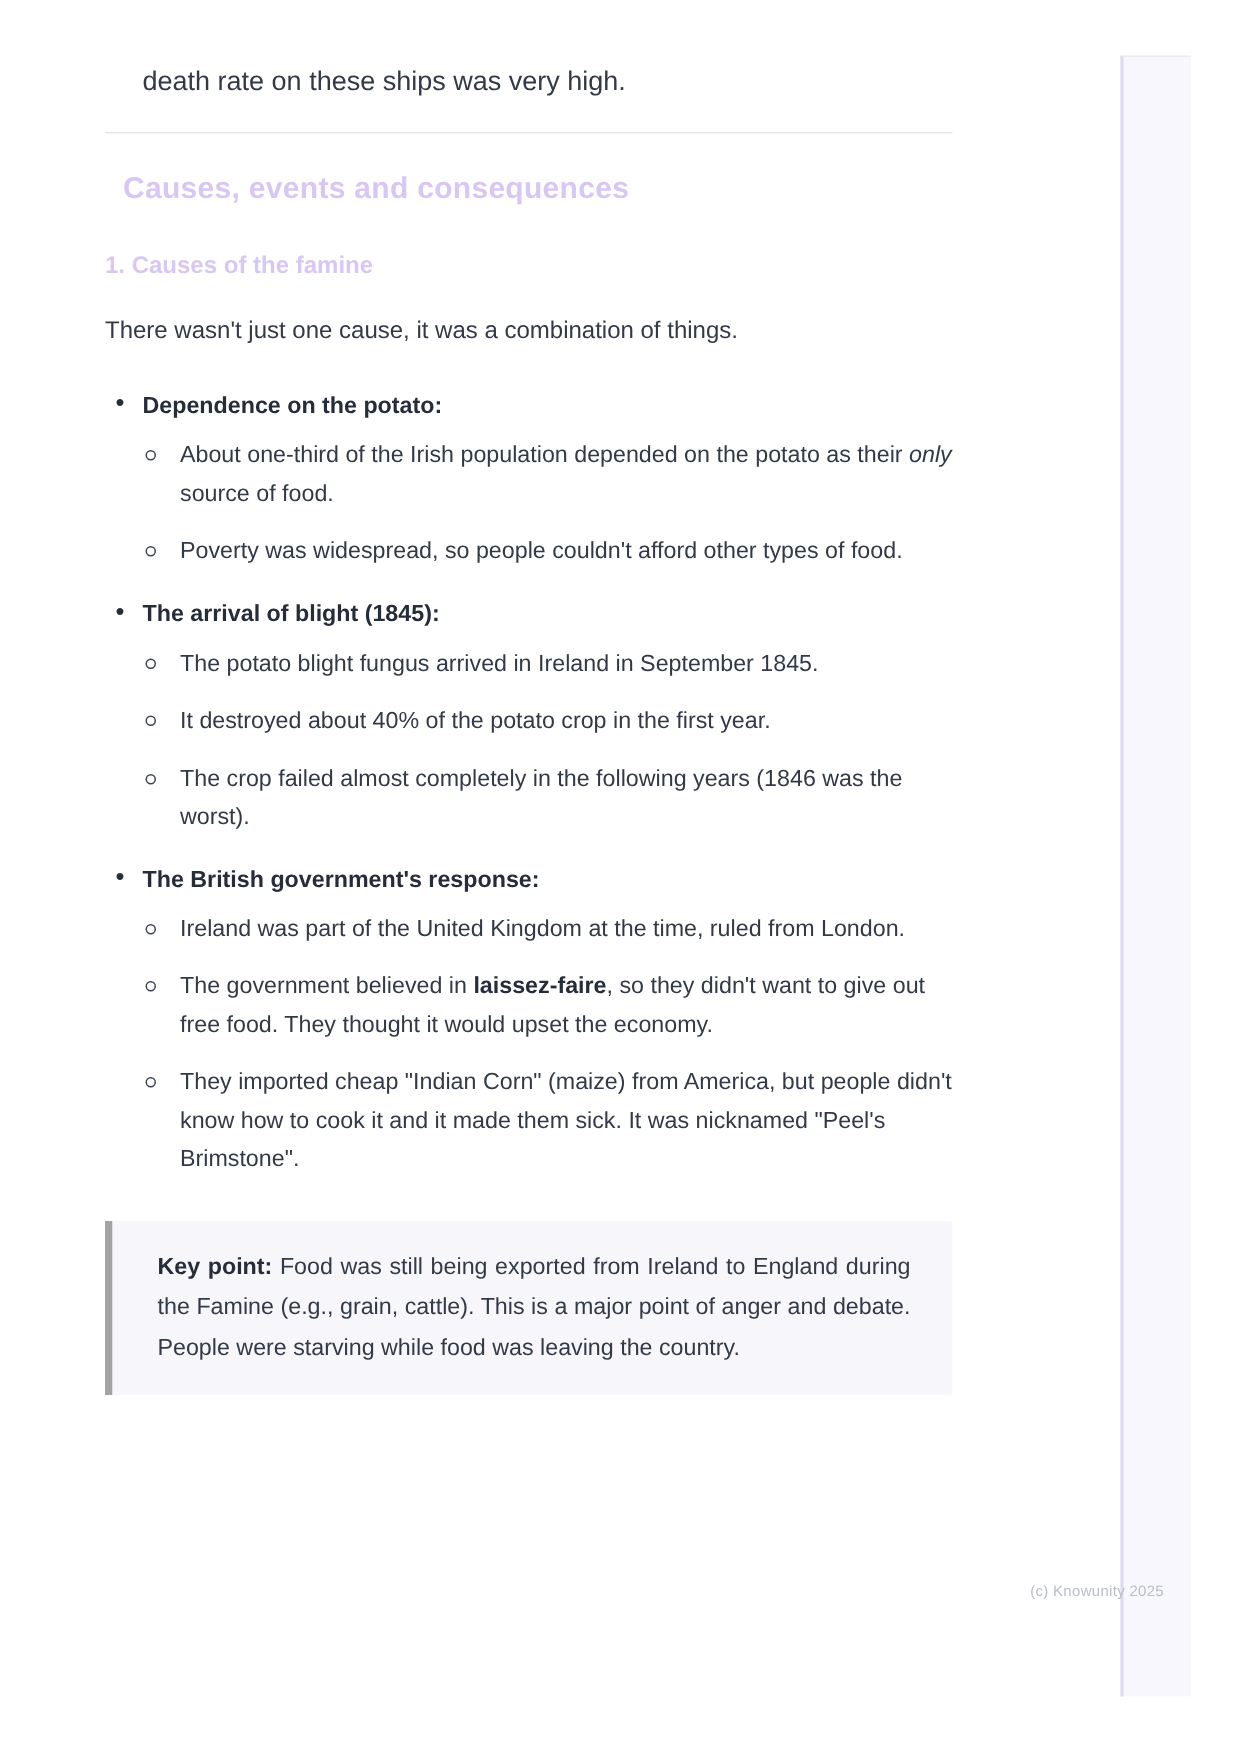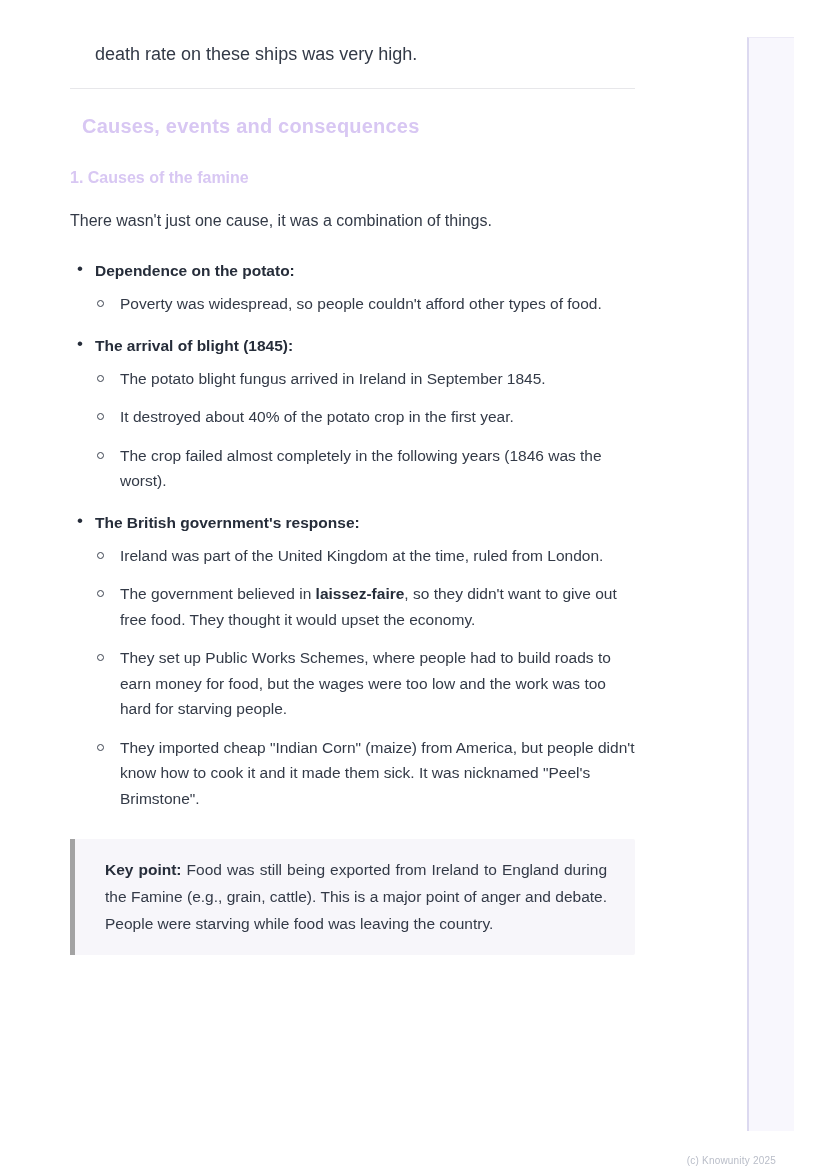--- a/index.html
+++ b/index.html
@@ -90,21 +90,21 @@
     padding:17px 28px 18px 30px;
   }
   .key-box p {
     margin:0;
     font-size:15.5px; line-height:27px;
     text-align:justify;
   }
   .key-box strong { font-weight:700; color:#262d3a; }
 
   .footer {
-    position:absolute; top:1155px; right:52px; z-index:3;
+    position:absolute; top:1056px; right:52px; z-index:3;
     font-size:10px; color:#b9bdc8; letter-spacing:0.2px;
   }
 </style>
 </head>
 <body>
 
 <div class="next-page-strip"></div>
 
 <div class="content">
 
@@ -116,39 +116,39 @@
 
   <h3 class="subsection-title">1. Causes of the famine</h3>
 
   <p class="lead">There wasn't just one cause, it was a combination of things.</p>
 
   <ul class="causes">
 
     <li class="group">
       <strong class="group-heading">Dependence on the potato:</strong>
       <ul class="subpoints">
+        <li><span>About one-third of the Irish population depended on the potato as their </span><em>only</em><strong></strong><span> source of food.</span></li>
         <li><span>Poverty was widespread, so people couldn't afford other types of food.</span><em></em><strong></strong><span></span></li>
       </ul>
     </li>
 
     <li class="group">
       <strong class="group-heading">The arrival of blight (1845):</strong>
       <ul class="subpoints">
         <li><span>The potato blight fungus arrived in Ireland in September 1845.</span><em></em><strong></strong><span></span></li>
         <li><span>It destroyed about 40% of the potato crop in the first year.</span><em></em><strong></strong><span></span></li>
         <li><span>The crop failed almost completely in the following years (1846 was the worst).</span><em></em><strong></strong><span></span></li>
       </ul>
     </li>
 
     <li class="group">
       <strong class="group-heading">The British government's response:</strong>
       <ul class="subpoints">
         <li><span>Ireland was part of the United Kingdom at the time, ruled from London.</span><em></em><strong></strong><span></span></li>
         <li><span>The government believed in </span><em></em><strong>laissez-faire</strong><span>, so they didn't want to give out free food. They thought it would upset the economy.</span></li>
-        <li><span>They set up Public Works Schemes, where people had to build roads to earn money for food, but the wages were too low and the work was too hard for starving people.</span><em></em><strong></strong><span></span></li>
         <li><span>They imported cheap "Indian Corn" (maize) from America, but people didn't know how to cook it and it made them sick. It was nicknamed "Peel's Brimstone".</span><em></em><strong></strong><span></span></li>
       </ul>
     </li>
 
   </ul>
 
   <div class="key-box">
     <p><strong>Key point:</strong><span> Food was still being exported from Ireland to England during the Famine (e.g., grain, cattle). This is a major point of anger and debate. People were starving while food was leaving the country.</span></p>
   </div>
 

